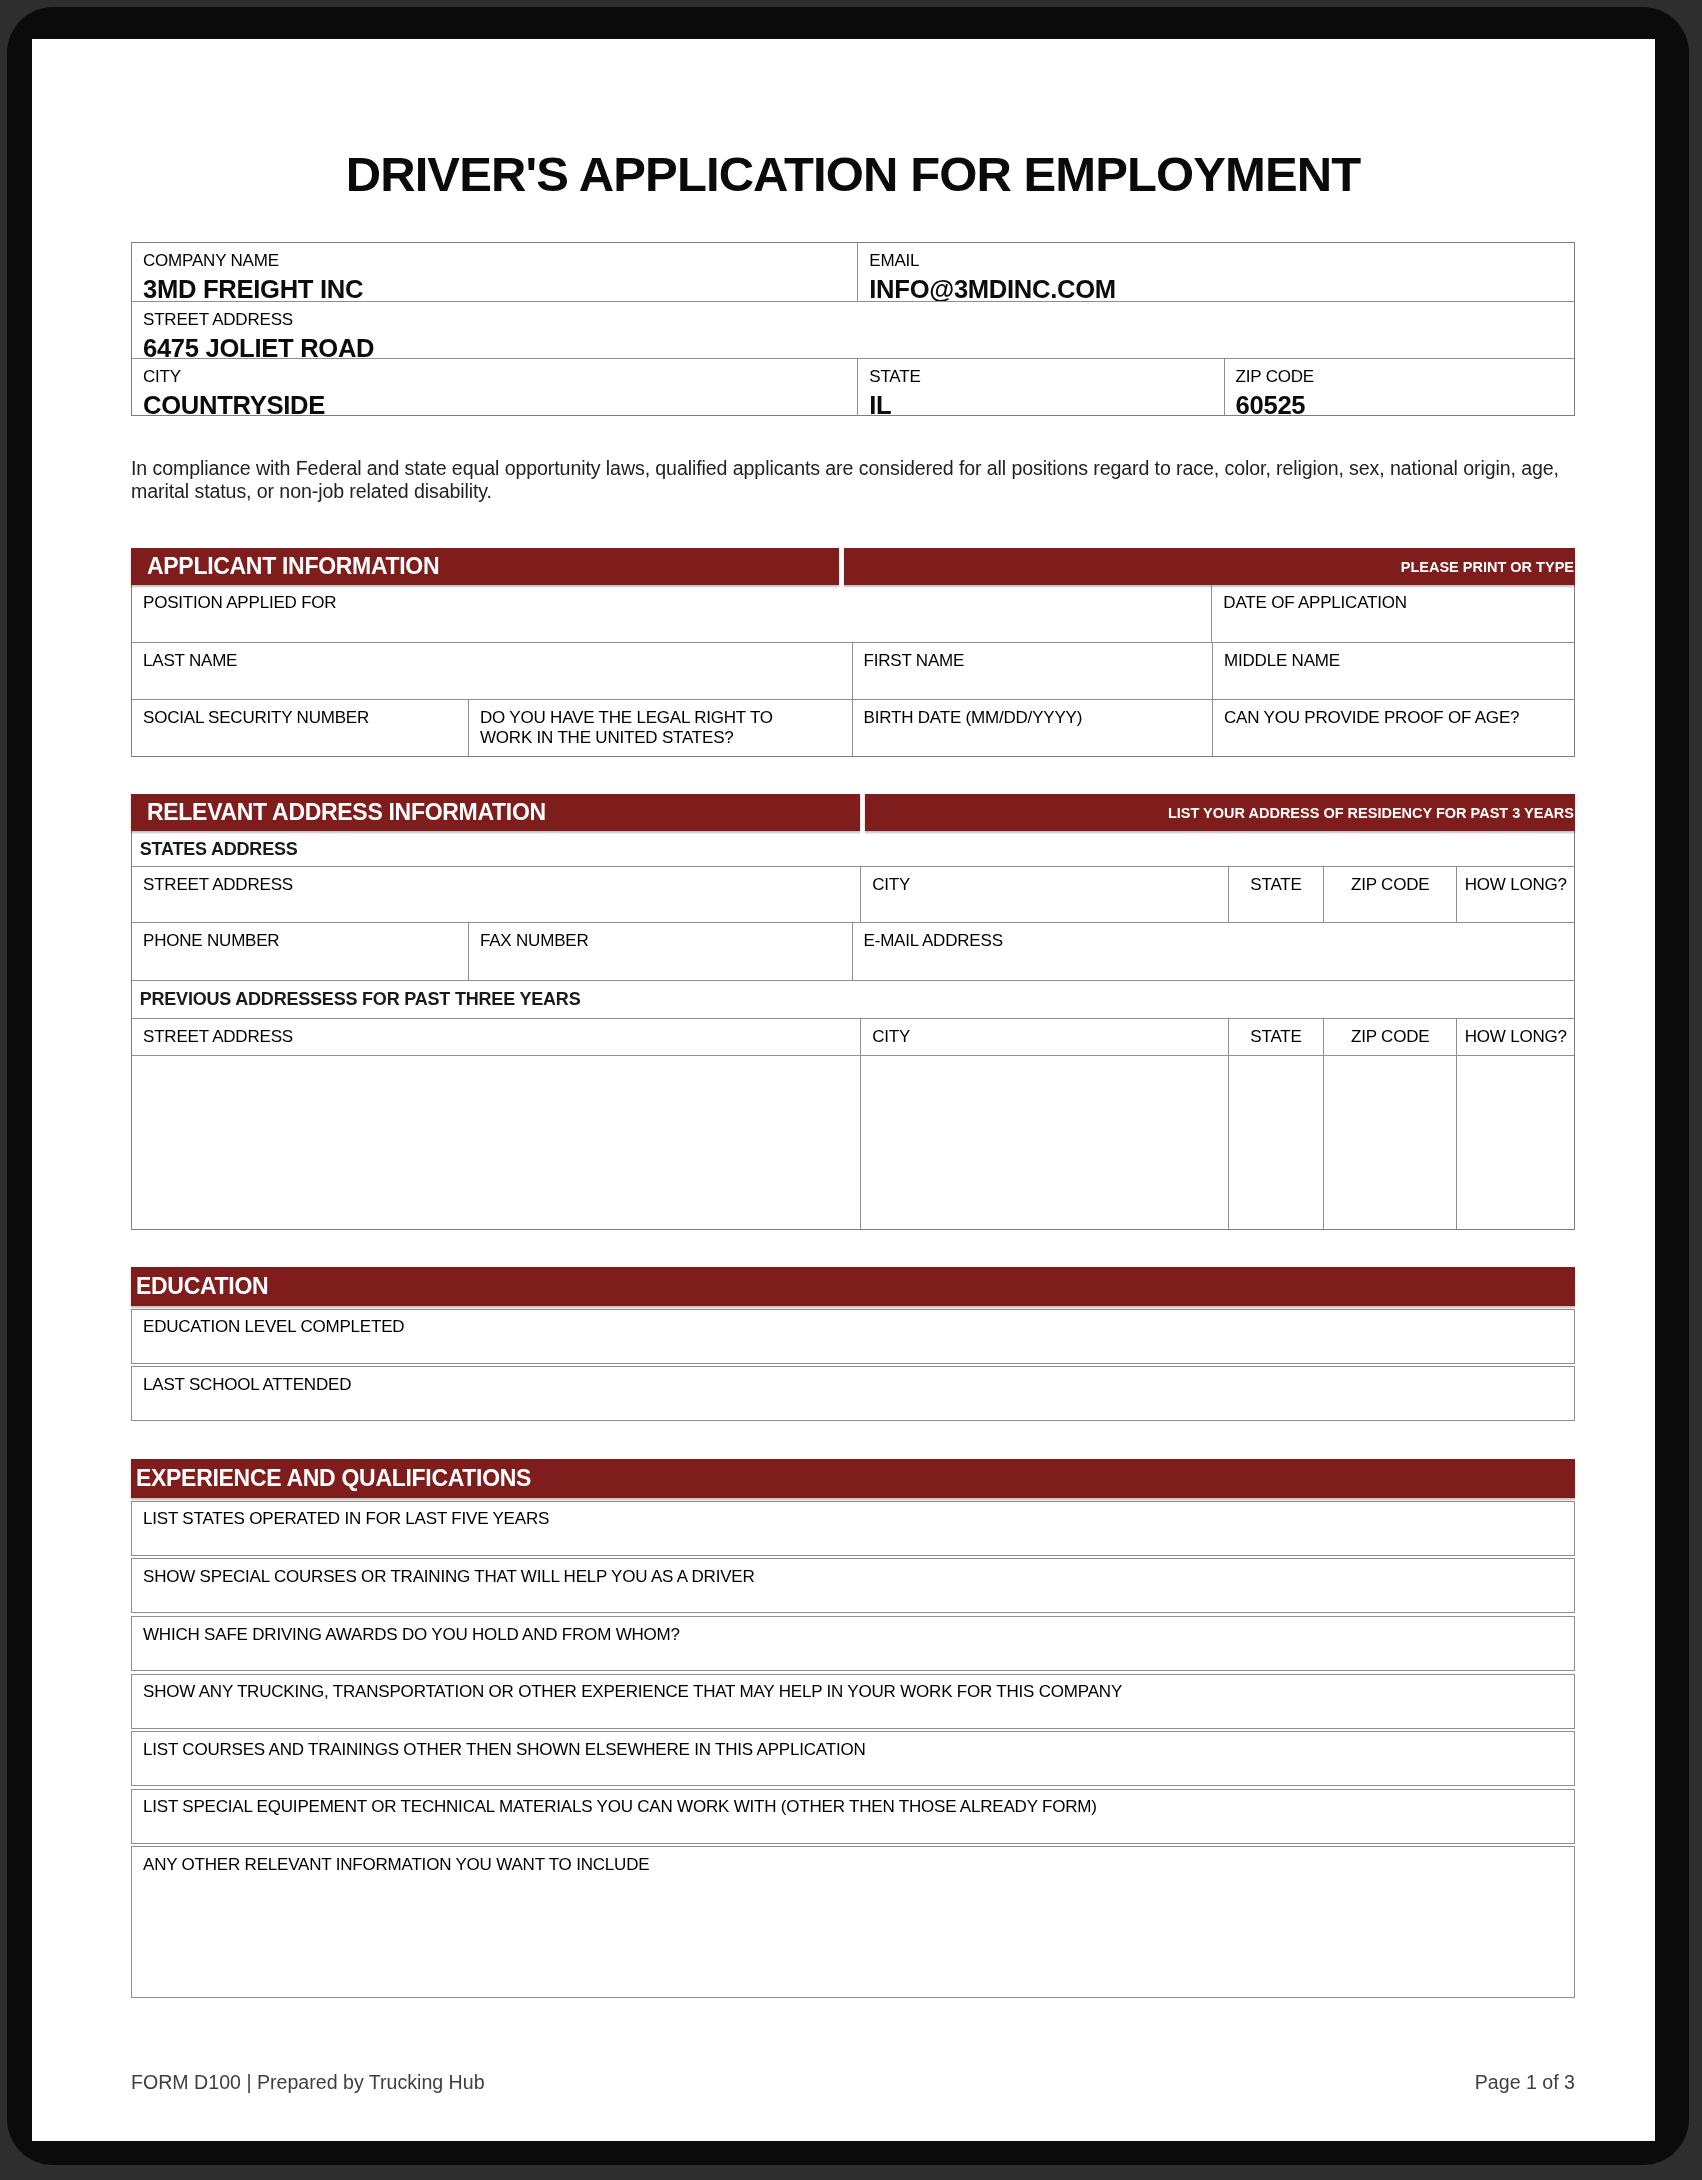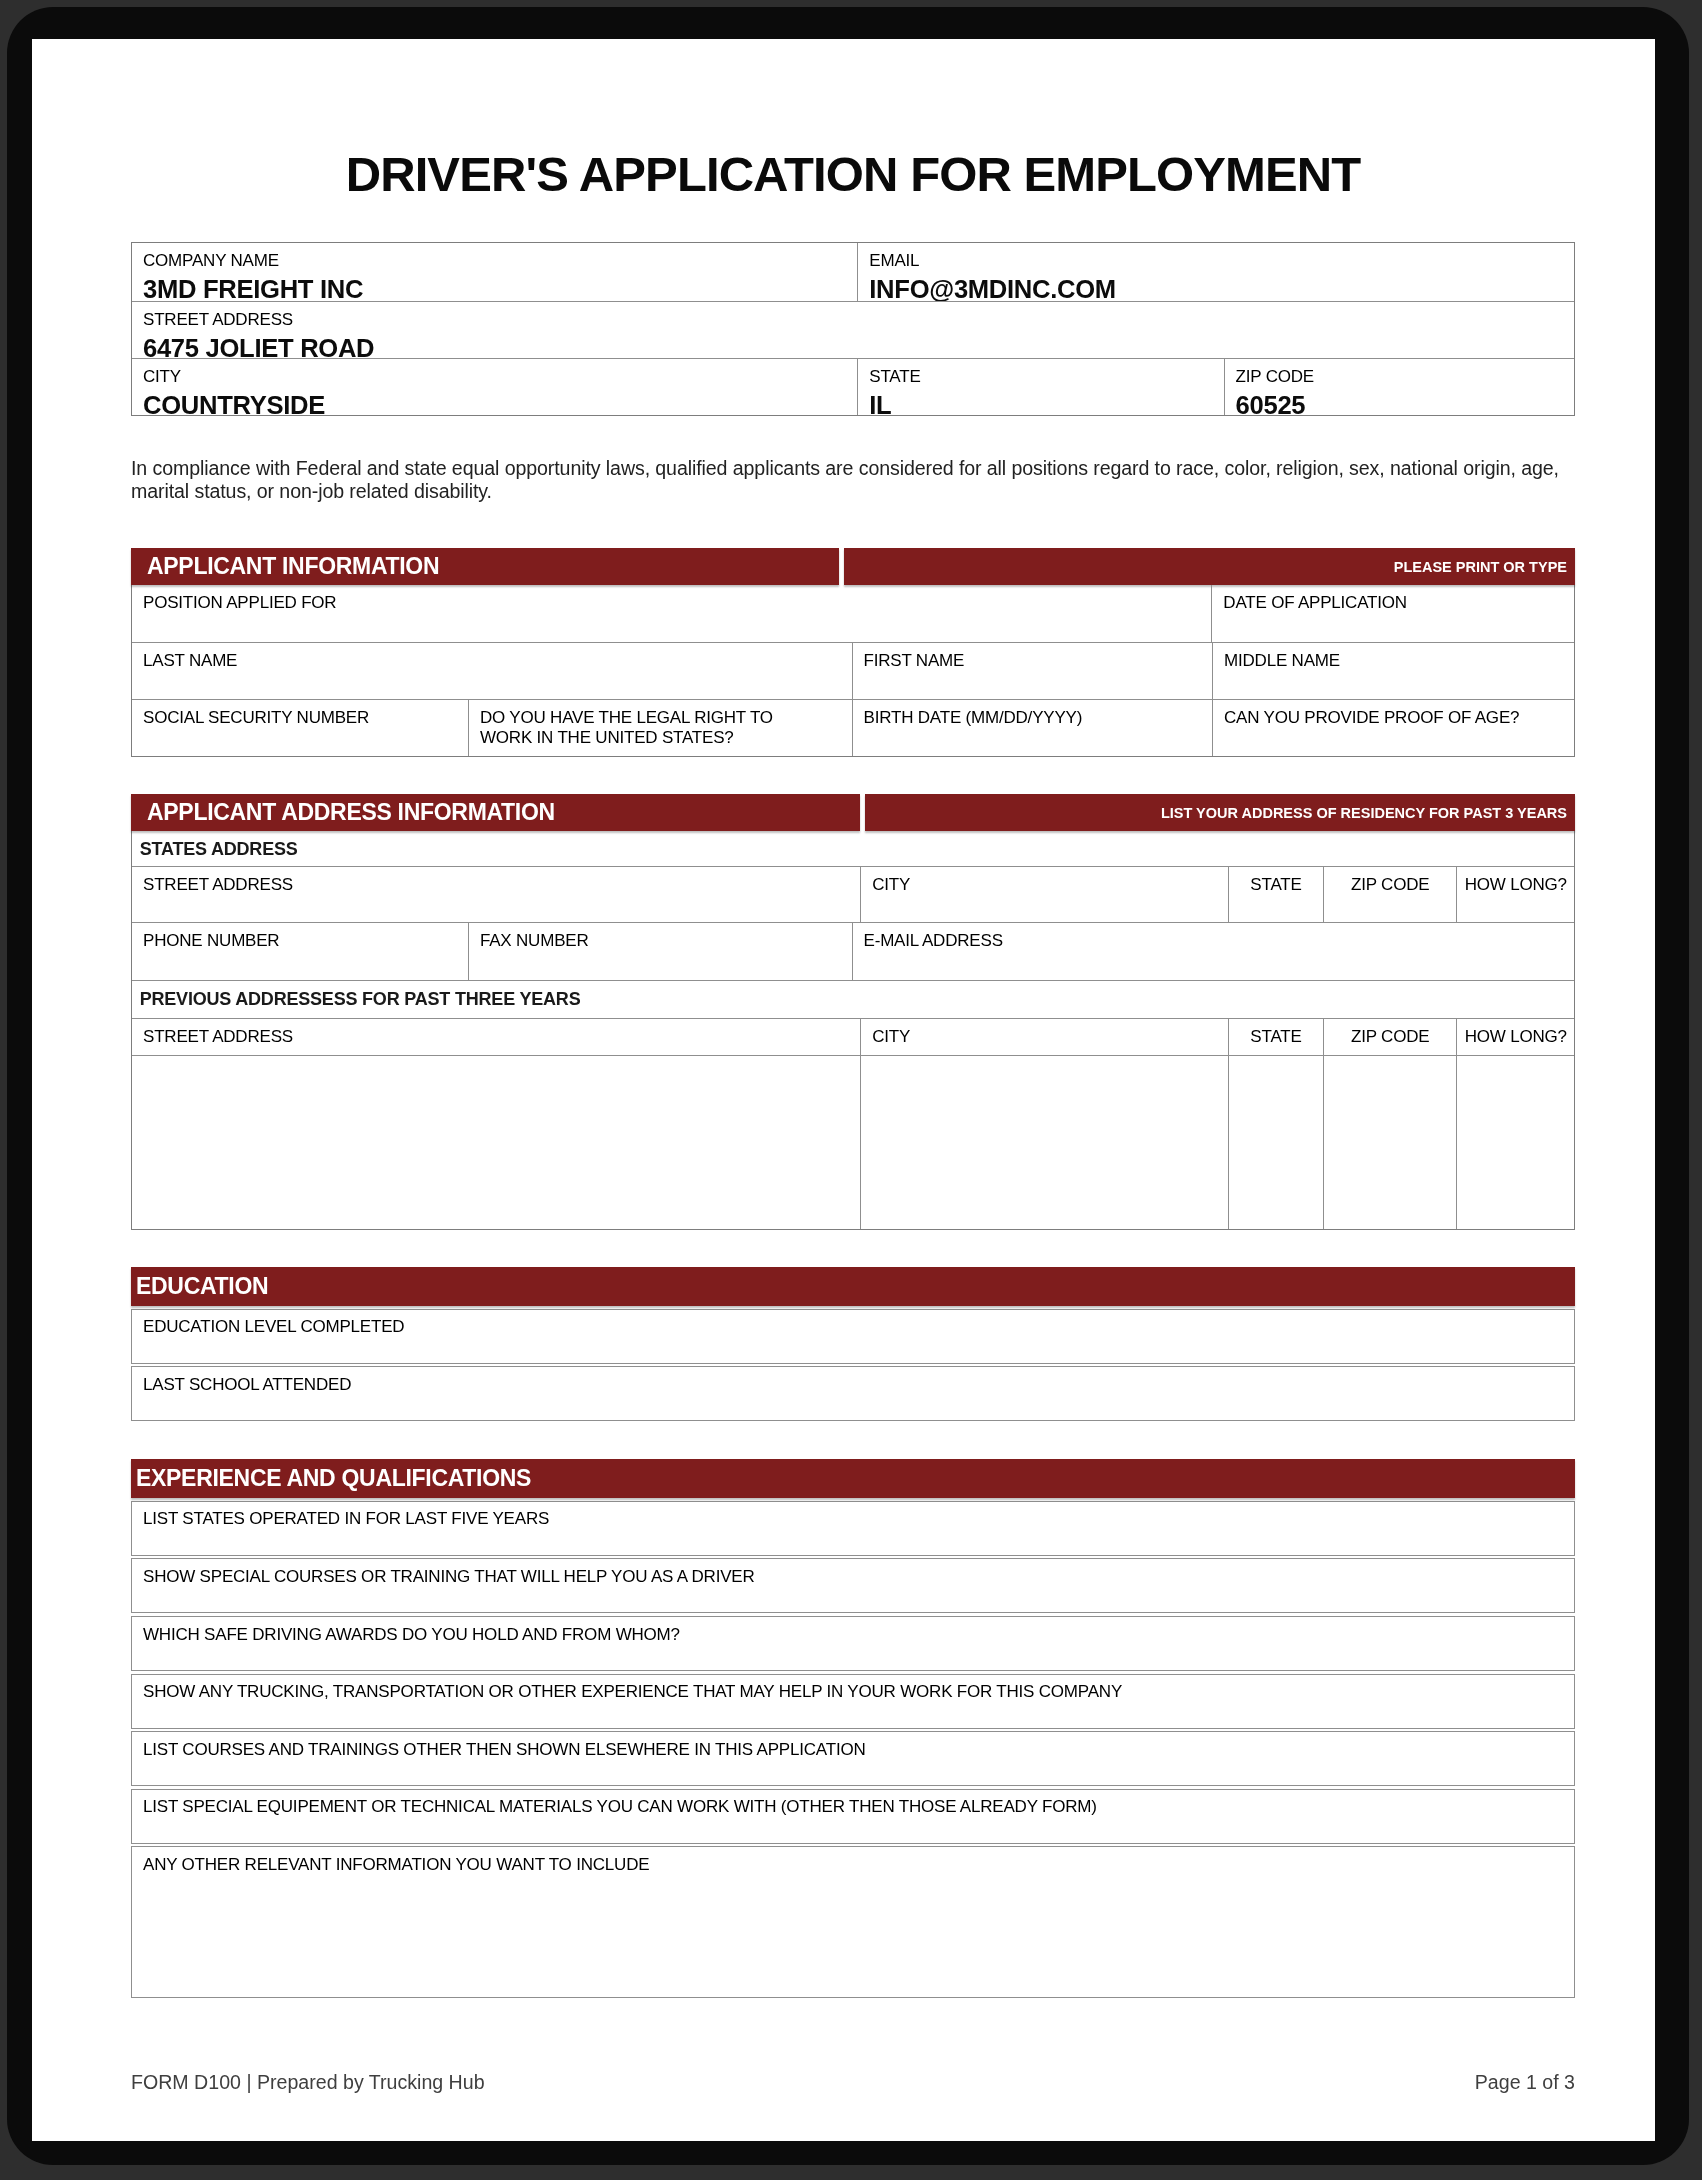--- a/index.html
+++ b/index.html
@@ -33,21 +33,21 @@
   .h68 { height: 58px; } .h67 { height: 57px; } .h66 { height: 56px; }
   .h45 { height: 38px; } .h43 { height: 37px; } .h41 { height: 35px; } .h204 { height: 174px; }
 
   
   .bar { display: flex; height: 39px; }
   .bar.split { height: 37px; gap: 5.1px; }
   .bar-seg { background: #7f1d1d; display: flex; align-items: center;
              box-shadow: 0 1.7px 1.7px rgba(0,0,0,0.25); }
   .bar-left { flex: 0 0 49%; padding-left: 16px; }
   .bar-left.addrw { flex-basis: 50.5%; }
-  .bar-right { flex: 1 1 auto; justify-content: flex-end; padding-right: 8px; }
+  .bar-right { flex: 1 1 auto; justify-content: flex-end; padding-right: 1px; }
   .bar-full { flex: 1 1 100%; padding-left: 5px; }
   .bar-title { font-size: 23px; font-weight: 700; color: #ffffff; letter-spacing: -0.3px; }
   .bar-note  { font-size: 14.5px; font-weight: 700; color: #ffffff; letter-spacing: 0; }
 
   
   .cols-company-a { grid-template-columns: 50.3% 1fr; }
   .cols-company-c { grid-template-columns: 50.3% 25.4% 1fr; }
   .cols-info-1 { grid-template-columns: 74.85% 1fr; }
   .cols-info-2 { grid-template-columns: 49.9% 25% 1fr; }
   .cols-info-3 { grid-template-columns: 23.3% 26.6% 25% 1fr; }
@@ -154,21 +154,21 @@
             <div class="lbl">BIRTH DATE (MM/DD/YYYY)</div>
           </div>
           <div class="cell">
             <div class="lbl">CAN YOU PROVIDE PROOF OF AGE?</div>
           </div>
         </div>
       </div>
 
       <div class="bar split mt-addrbar">
         <div class="bar-seg bar-left addrw">
-          <span class="bar-title">APPLICANT ADDRESS INFORMATION</span>
+          <span class="bar-title">RELEVANT ADDRESS INFORMATION</span>
         </div>
         <div class="bar-seg bar-right">
           <span class="bar-note">LIST YOUR ADDRESS OF RESIDENCY FOR PAST 3 YEARS</span>
         </div>
       </div>
       <div class="tbl" style="border-top:none;">
         <div class="row h41">
           <div class="cell" style="padding-left:7.7px">
             <div class="sublbl">STATES ADDRESS</div>
           </div>

